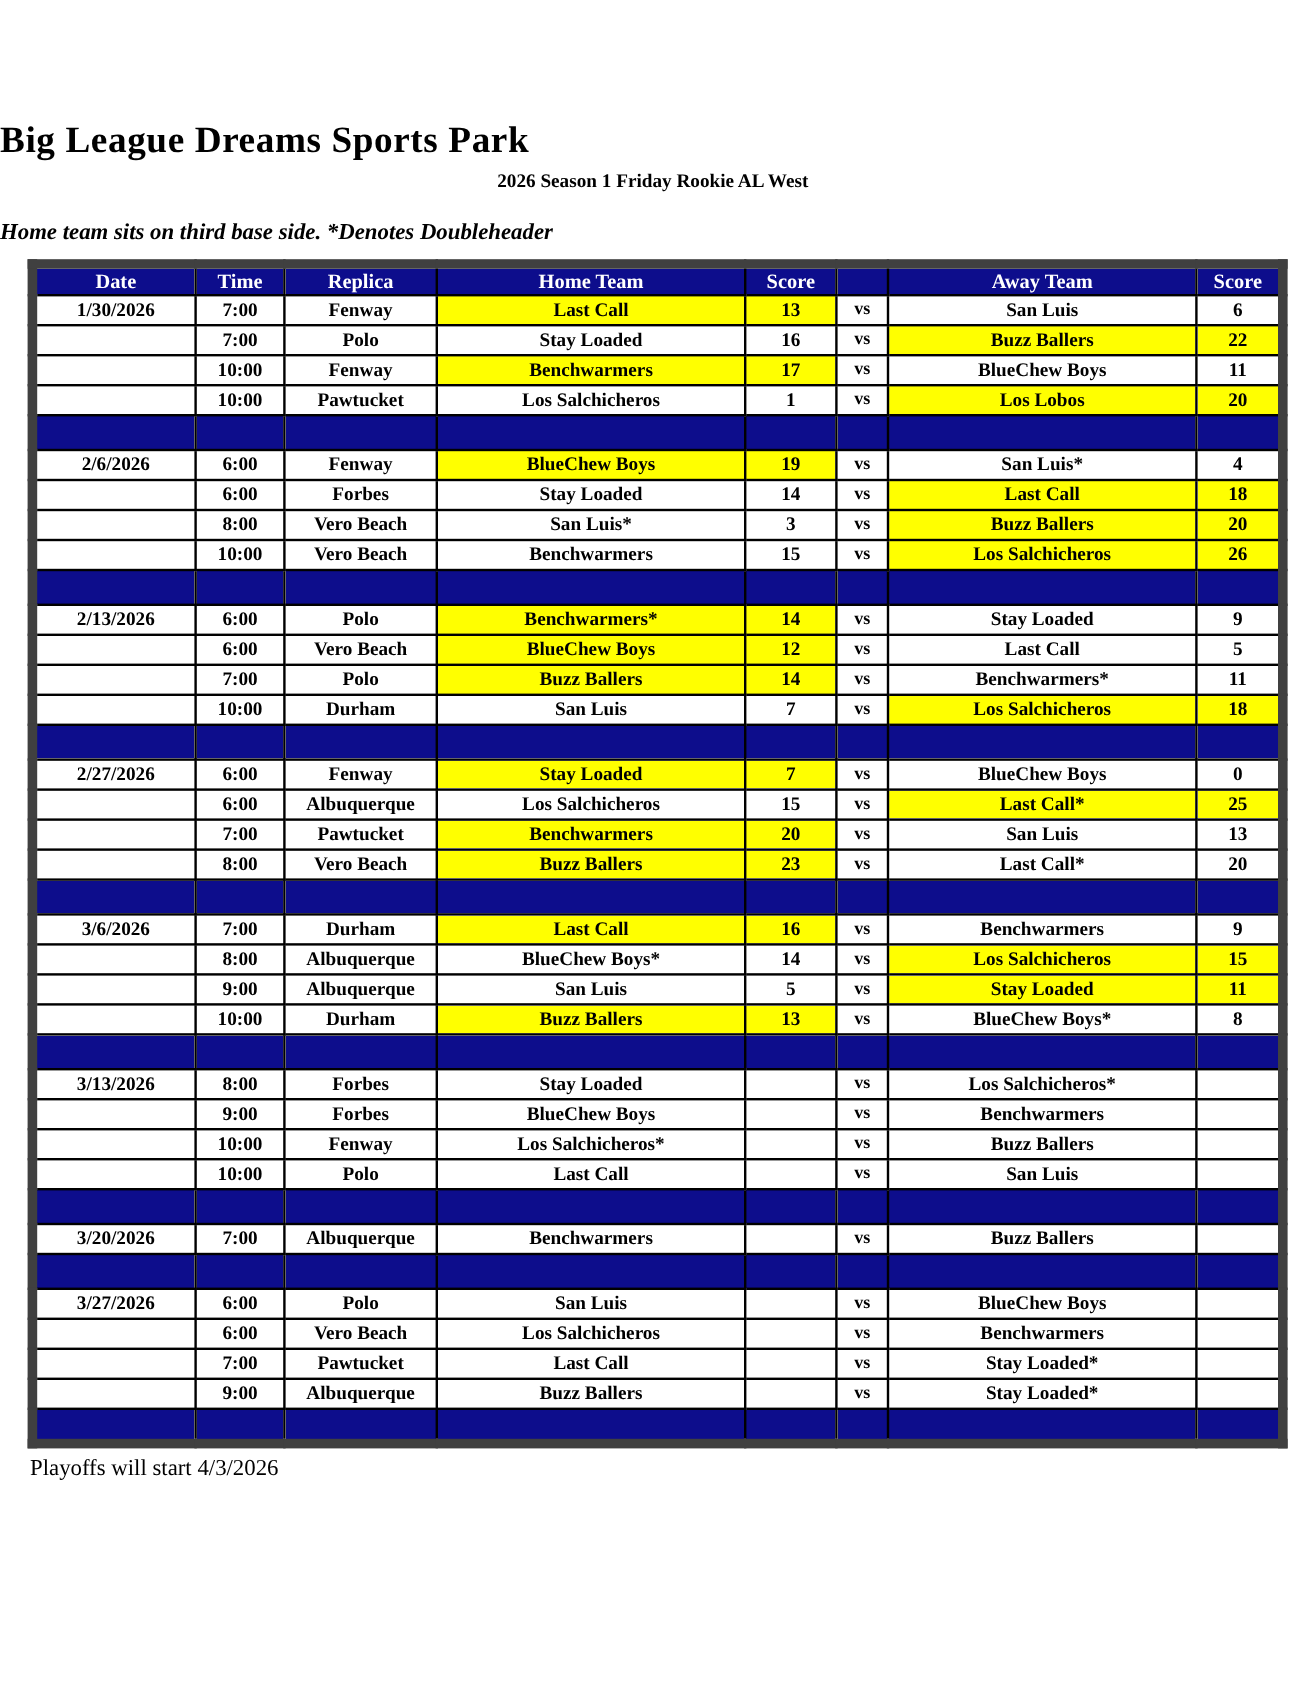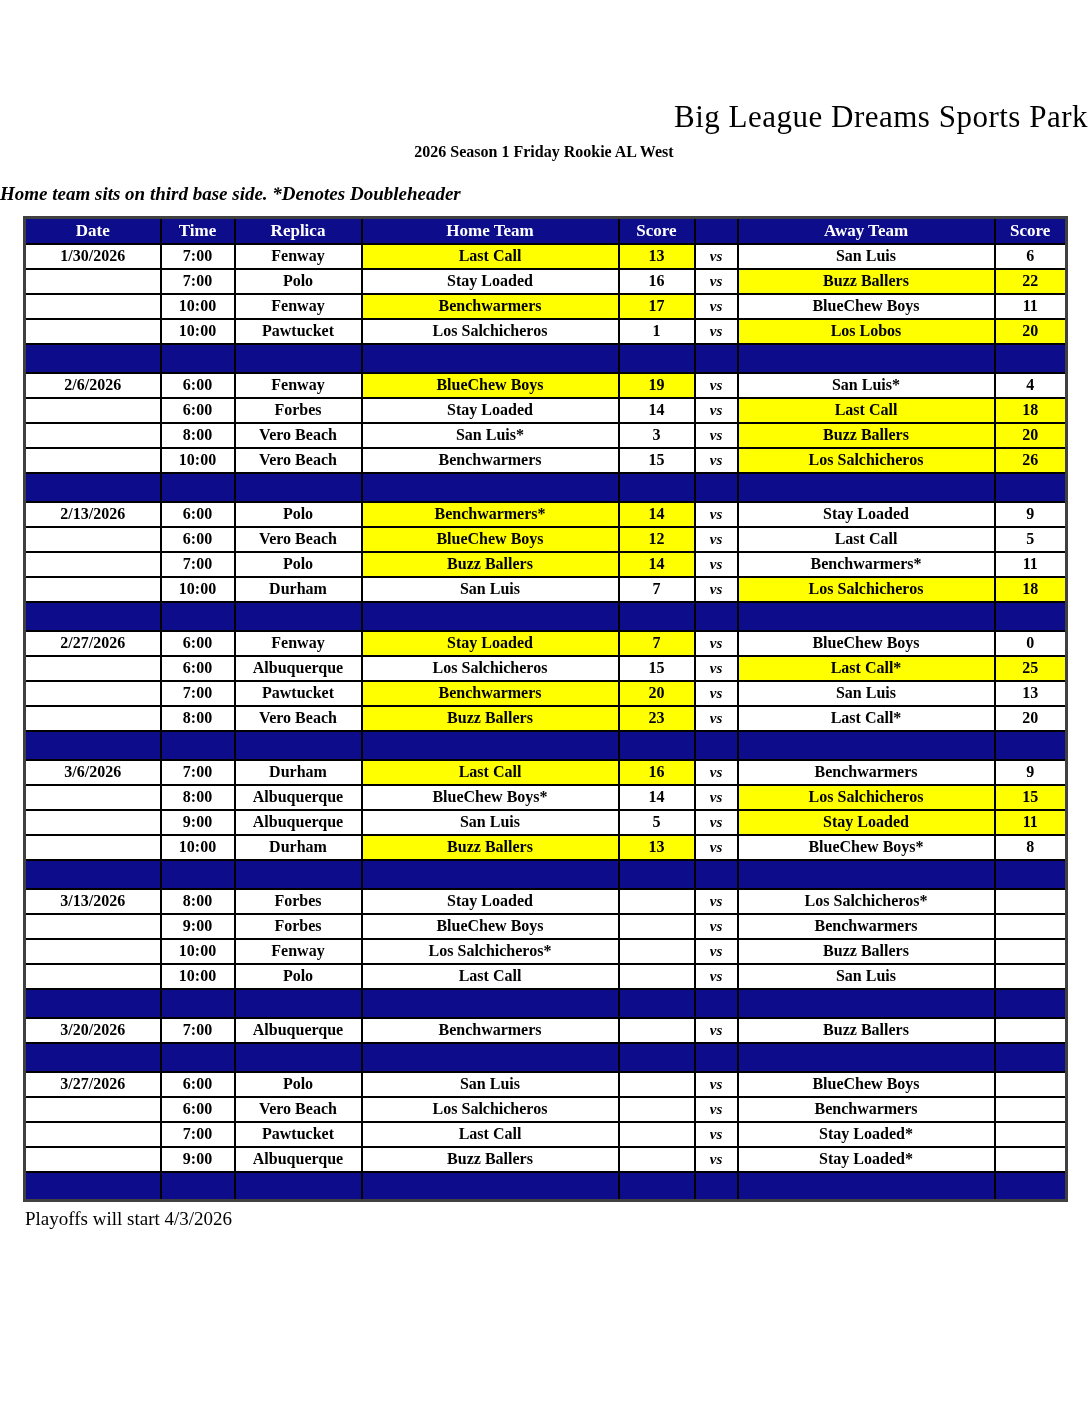--- a/index.html
+++ b/index.html
@@ -12,23 +12,23 @@
     position: relative;
     overflow: hidden;
   }
   .page {
     width: 1088px;
     height: 1408px;
     padding-top: 98px;
     background: #ffffff;
   }
   .title {
-    text-align: right;
+    text-align: left;
     font-size: 31px;
-    font-weight: normal;
+    font-weight: bold;
     line-height: 38px;
     letter-spacing: 0.5px;
   }
   .subtitle {
     text-align: center;
     font-size: 16px;
     font-weight: bold;
     line-height: 32px;
   }
   .note {
@@ -37,42 +37,41 @@
     font-weight: bold;
     font-style: italic;
     margin-top: 14px;
     line-height: 24px;
   }
   table.schedule {
     border-collapse: collapse;
     table-layout: fixed;
     width: 1042px;
     margin: 10px 23px 0 23px;
-    border: 3px solid #404040;
+    border: 8px solid #404040;
   }
   table.schedule th, table.schedule td {
     border: 2px solid #000000;
     text-align: center;
     vertical-align: middle;
     font-weight: bold;
     font-size: 16px;
     overflow: hidden;
     white-space: nowrap;
     padding: 0 2px;
   }
   table.schedule th {
     background: var(--navy, #0d0d8c);
     color: #ffffff;
     height: 26px;
     font-size: 17px;
   }
   table.schedule td { height: 25px; background: #ffffff; }
   table.schedule td.win { background: var(--highlight, #ffff00); }
   table.schedule td.vs {
-    font-style: italic;
     font-size: 15px;
   }
   table.schedule tr.sep td {
     background: var(--navy, #0d0d8c);
     height: 29px;
   }
   .footer-note {
     font-size: 19px;
     font-weight: normal;
     margin: 5px 0 0 25px;

